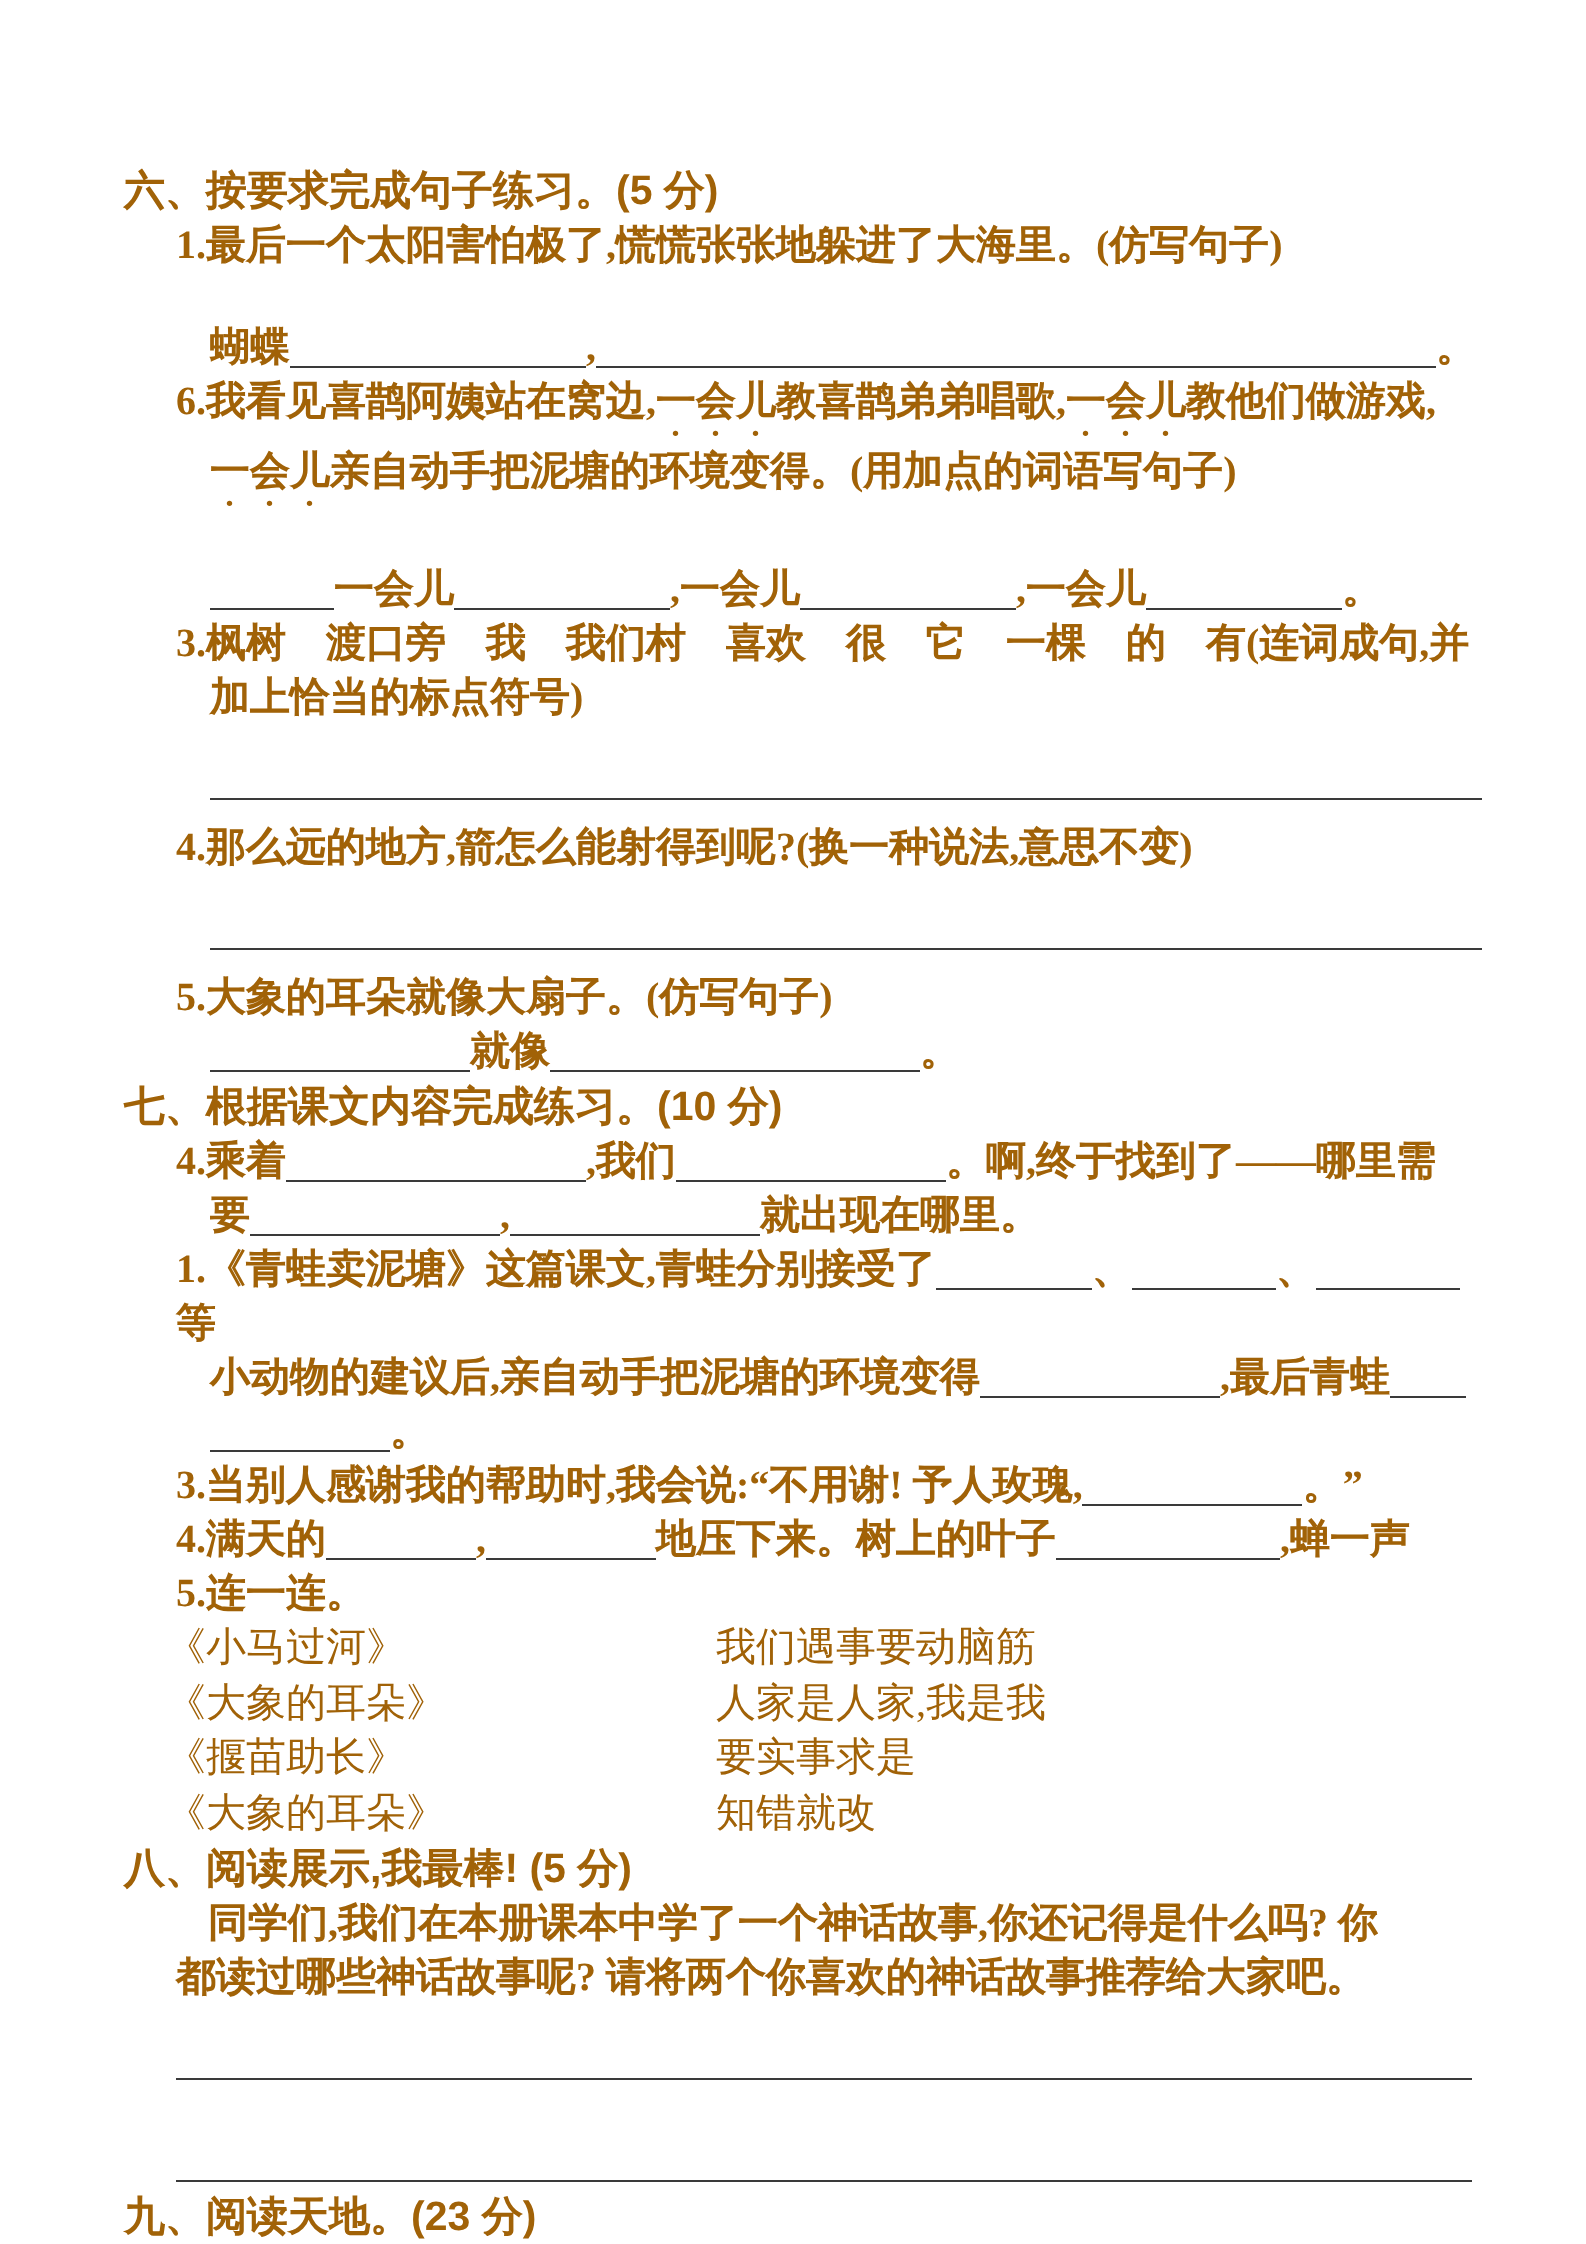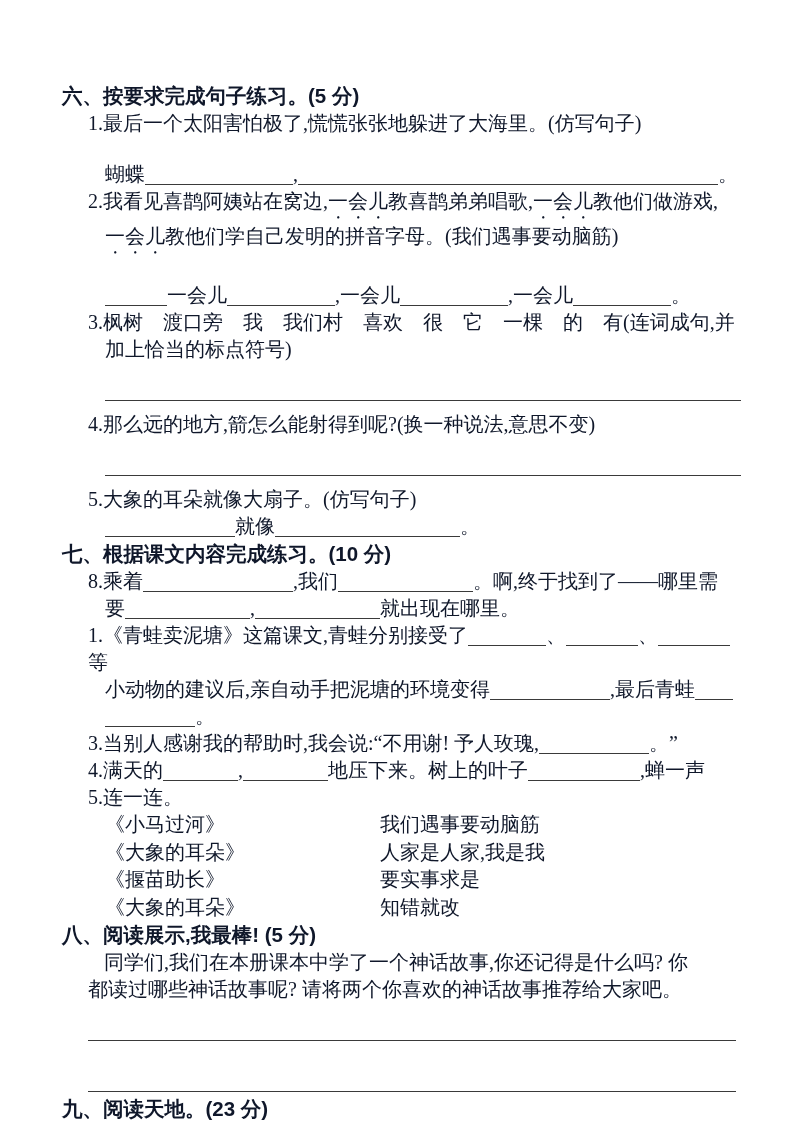--- a/index.html
+++ b/index.html
@@ -1,30 +1,30 @@
 <!DOCTYPE html>
 <html><head>
 <meta charset="utf-8">
 <style>
   html,body{margin:0;padding:0;background:#ffffff;}
   .page{
     position:relative;
     width:793px;height:1122px;
     box-sizing:border-box;
     background:#ffffff;
-    color:#0f172a;
+    color:#a16207;
     padding:82px 44px 0 62px;
     font-family:"Liberation Serif", serif;
     font-size:20px;
     overflow:hidden;
   }
   .line{
     line-height:27px;
     white-space:pre-wrap;
-    font-weight:400;
+    font-weight:700;
   }
   .sec-h{
     font-family:"Liberation Sans", sans-serif;
     font-weight:700;
     font-size:20.5px;
     line-height:28px;
   }
   .l1{margin-left:26px;}
   .l2{margin-left:43px;}
   .ind2{margin-left:42px;}
@@ -38,50 +38,50 @@
     margin-bottom:-4px;
   }
   .em-dots{
     -webkit-text-emphasis:filled dot;
     -webkit-text-emphasis-position:under right;
     text-emphasis:filled dot;
     text-emphasis-position:under right;
   }
   .match-row{
     display:flex;
-    margin-left:43px;
+    margin-left:21px;
     line-height:27.5px;
     align-items:flex-end;
   }
   .match-title{width:275px;}
 </style>
 </head>
 <body>
 
 <div class="page">
 
   <section>
     <div class="line sec-h">六、按要求完成句子练习。(5 分)</div>
     <div class="line l1">1.最后一个太阳害怕极了,慌慌张张地躲进了大海里。(仿写句子)</div>
     <div class="line l2 sp-top-sm"><span class="seg">蝴蝶</span><span class="blank" style="width: 148px;"></span><span class="seg">,</span><span class="blank" style="width: 420px;"></span><span class="seg">。</span></div>
-    <div class="line l1"><span class="seg">2.我看见喜鹊阿姨站在窝边,</span><span class="em-dots">一会儿</span><span class="seg">教喜鹊弟弟唱歌,</span><span class="em-dots">一会儿</span><span class="seg">教他们做游戏,</span></div>
-    <div class="line l2"><span class="em-dots">一会儿</span><span class="seg">教他们学自己发明的拼音字母。(我们遇事要动脑筋)</span></div>
+    <div class="line l1"><span class="seg">6.我看见喜鹊阿姨站在窝边,</span><span class="em-dots">一会儿</span><span class="seg">教喜鹊弟弟唱歌,</span><span class="em-dots">一会儿</span><span class="seg">教他们做游戏,</span></div>
+    <div class="line l2"><span class="em-dots">一会儿</span><span class="seg">亲自动手把泥塘的环境变得。(用加点的词语写句子)</span></div>
     <div class="line l2 sp-top-sm"><span class="blank" style="width: 62px;"></span><span class="seg">一会儿</span><span class="blank" style="width: 108px;"></span><span class="seg">,一会儿</span><span class="blank" style="width: 108px;"></span><span class="seg">,一会儿</span><span class="blank" style="width: 98px;"></span><span class="seg">。</span></div>
     <div class="line l1">3.枫树　渡口旁　我　我们村　喜欢　很　它　一棵　的　有(连词成句,并</div>
     <div class="line l2">加上恰当的标点符号)</div>
     <div class="line l2 sp-top sp-bot"><span class="blank" style="width: 636px;"></span></div>
     <div class="line l1">4.那么远的地方,箭怎么能射得到呢?(换一种说法,意思不变)</div>
     <div class="line l2 sp-top sp-bot"><span class="blank" style="width: 636px;"></span></div>
     <div class="line l1">5.大象的耳朵就像大扇子。(仿写句子)</div>
     <div class="line l2"><span class="blank" style="width: 130px;"></span><span class="seg">就像</span><span class="blank" style="width: 185px;"></span><span class="seg">。</span></div>
   </section>
 
   <section>
     <div class="line sec-h">七、根据课文内容完成练习。(10 分)</div>
-    <div class="line l1"><span class="seg">8.乘着</span><span class="blank" style="width: 150px;"></span><span class="seg">,我们</span><span class="blank" style="width: 135px;"></span><span class="seg">。啊,终于找到了——哪里需</span></div>
+    <div class="line l1"><span class="seg">4.乘着</span><span class="blank" style="width: 150px;"></span><span class="seg">,我们</span><span class="blank" style="width: 135px;"></span><span class="seg">。啊,终于找到了——哪里需</span></div>
     <div class="line l2"><span class="seg">要</span><span class="blank" style="width: 125px;"></span><span class="seg">,</span><span class="blank" style="width: 125px;"></span><span class="seg">就出现在哪里。</span></div>
     <div class="line l1"><span class="seg">1.《青蛙卖泥塘》这篇课文,青蛙分别接受了</span><span class="blank" style="width: 78px;"></span><span class="seg">、</span><span class="blank" style="width: 72px;"></span><span class="seg">、</span><span class="blank" style="width: 72px;"></span><span class="seg">等</span></div>
     <div class="line l2"><span class="seg">小动物的建议后,亲自动手把泥塘的环境变得</span><span class="blank" style="width: 120px;"></span><span class="seg">,最后青蛙</span><span class="blank" style="width: 38px;"></span></div>
     <div class="line l2"><span class="blank" style="width: 90px;"></span><span class="seg">。</span></div>
     <div class="line l1"><span class="seg">3.当别人感谢我的帮助时,我会说:“不用谢! 予人玫瑰,</span><span class="blank" style="width: 110px;"></span><span class="seg">。”</span></div>
     <div class="line l1"><span class="seg">4.满天的</span><span class="blank" style="width: 75px;"></span><span class="seg">,</span><span class="blank" style="width: 85px;"></span><span class="seg">地压下来。树上的叶子</span><span class="blank" style="width: 112px;"></span><span class="seg">,蝉一声</span></div>
     <div class="line l1">5.连一连。</div>
 
     <div class="match-row">
       <span class="match-title">《小马过河》</span>

